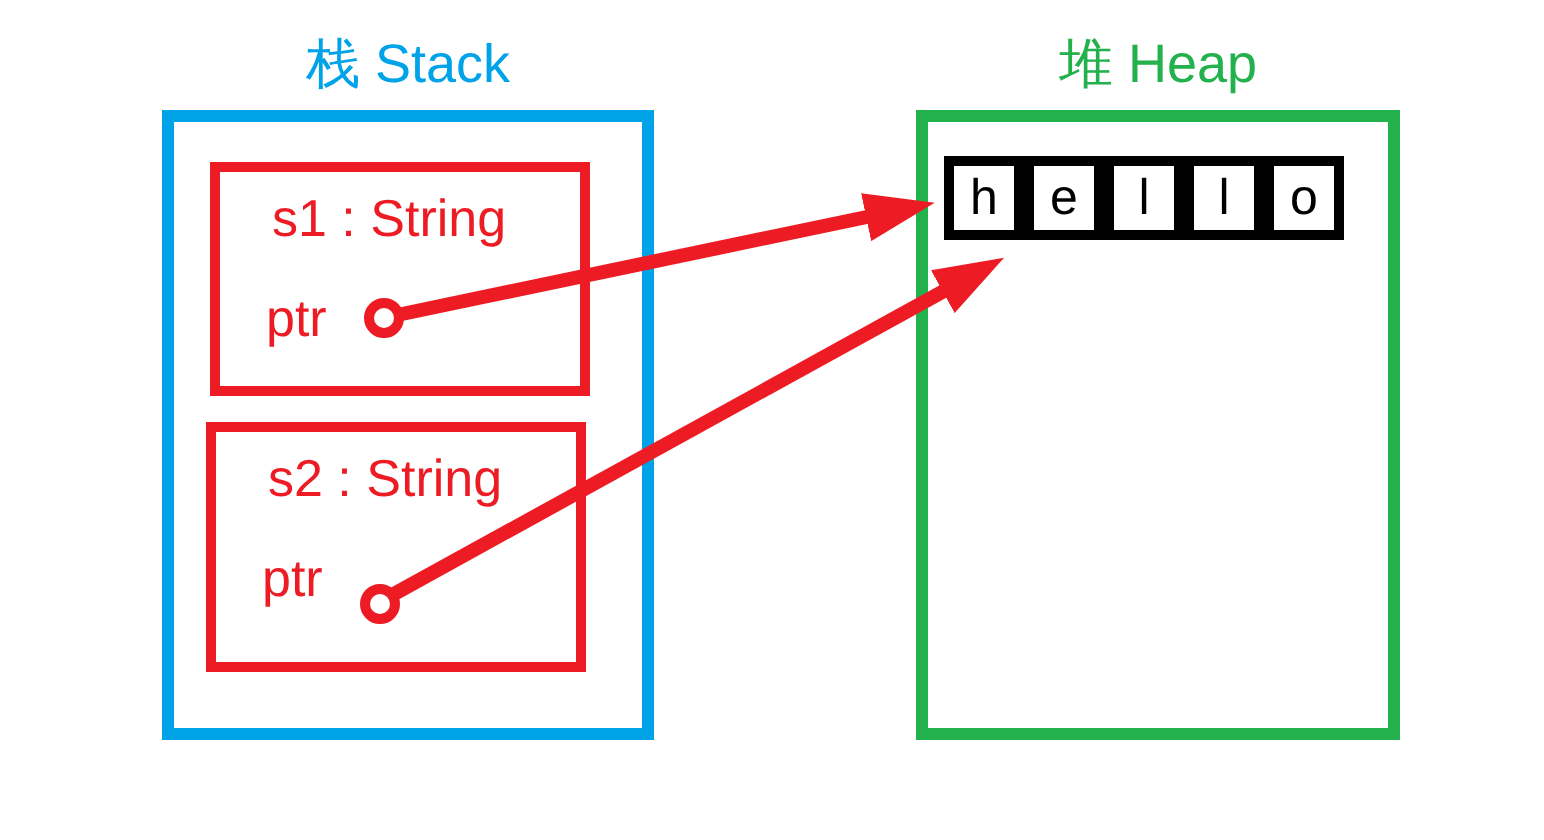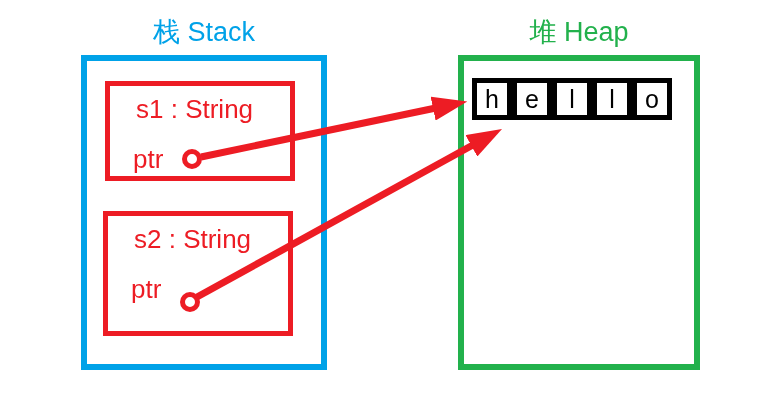--- a/index.html
+++ b/index.html
@@ -50,21 +50,21 @@
   }
 
   .stack-frame {
     position: absolute;
     width: 190px;
     border: 5px solid var(--pointer-red);
     background: #ffffff;
     color: var(--pointer-red);
     font-size: 26px;
   }
-  .frame-s1 { left: 105px; top: 81px;  height: 100px; }
+  .frame-s1 { left: 105px; top: 81px;  height: 117px; }
   .frame-s2 { left: 103px; top: 211px; height: 125px; padding-left: 18px; }
   .frame-name {
     position: absolute;
     left: 26px;
     top: 8px;
     white-space: nowrap;
   }
   .frame-field {
     position: absolute;
     left: 23px;

